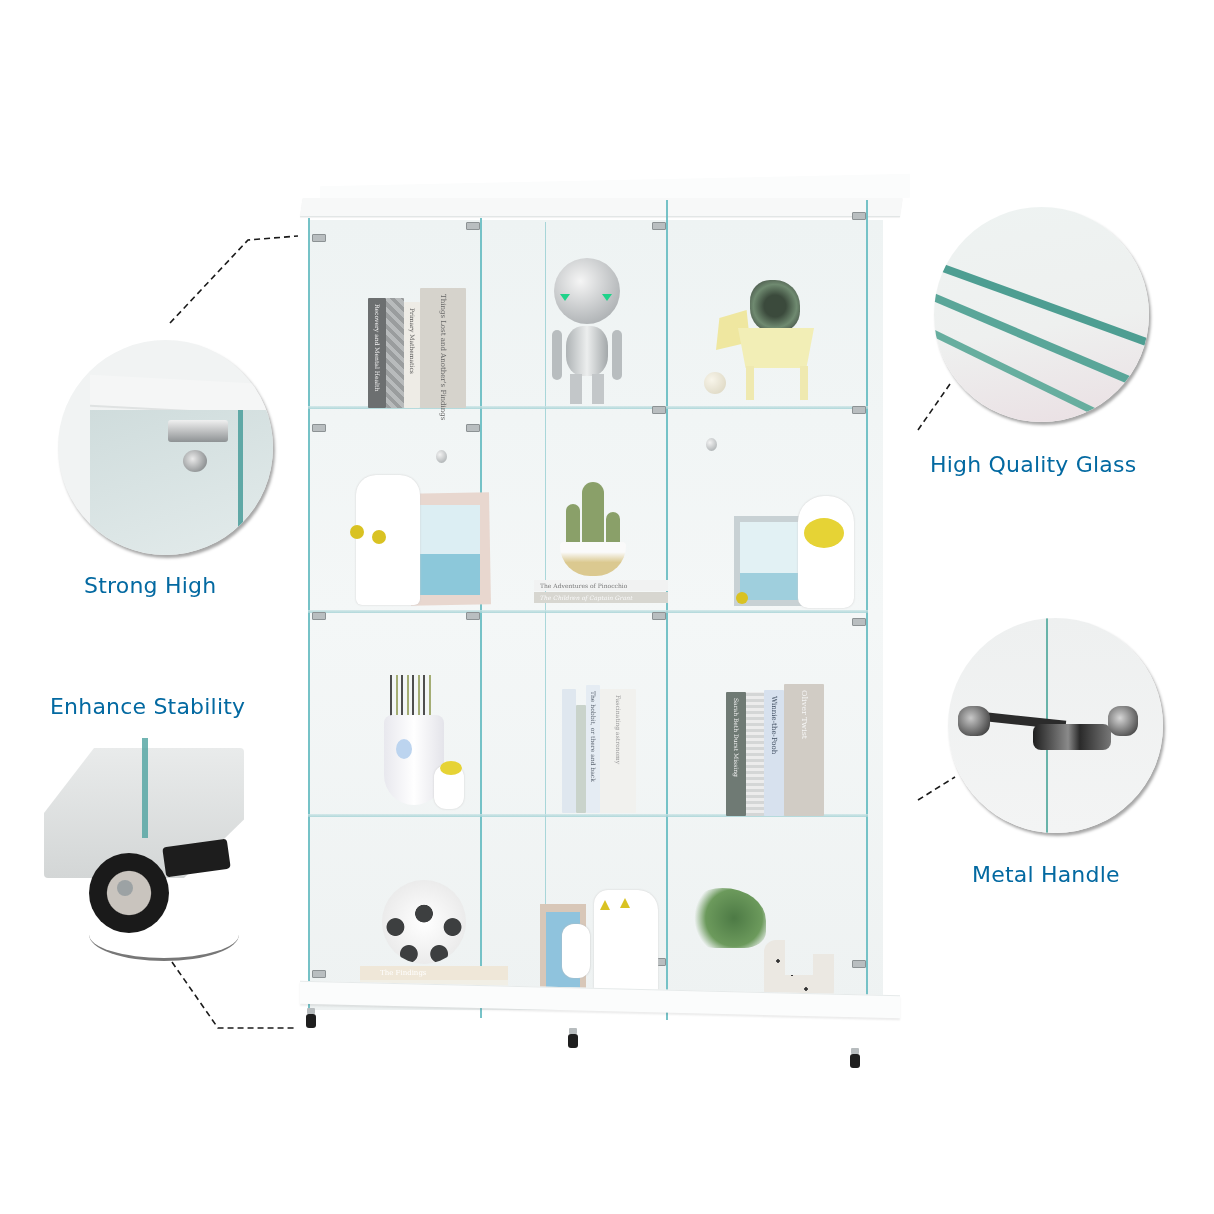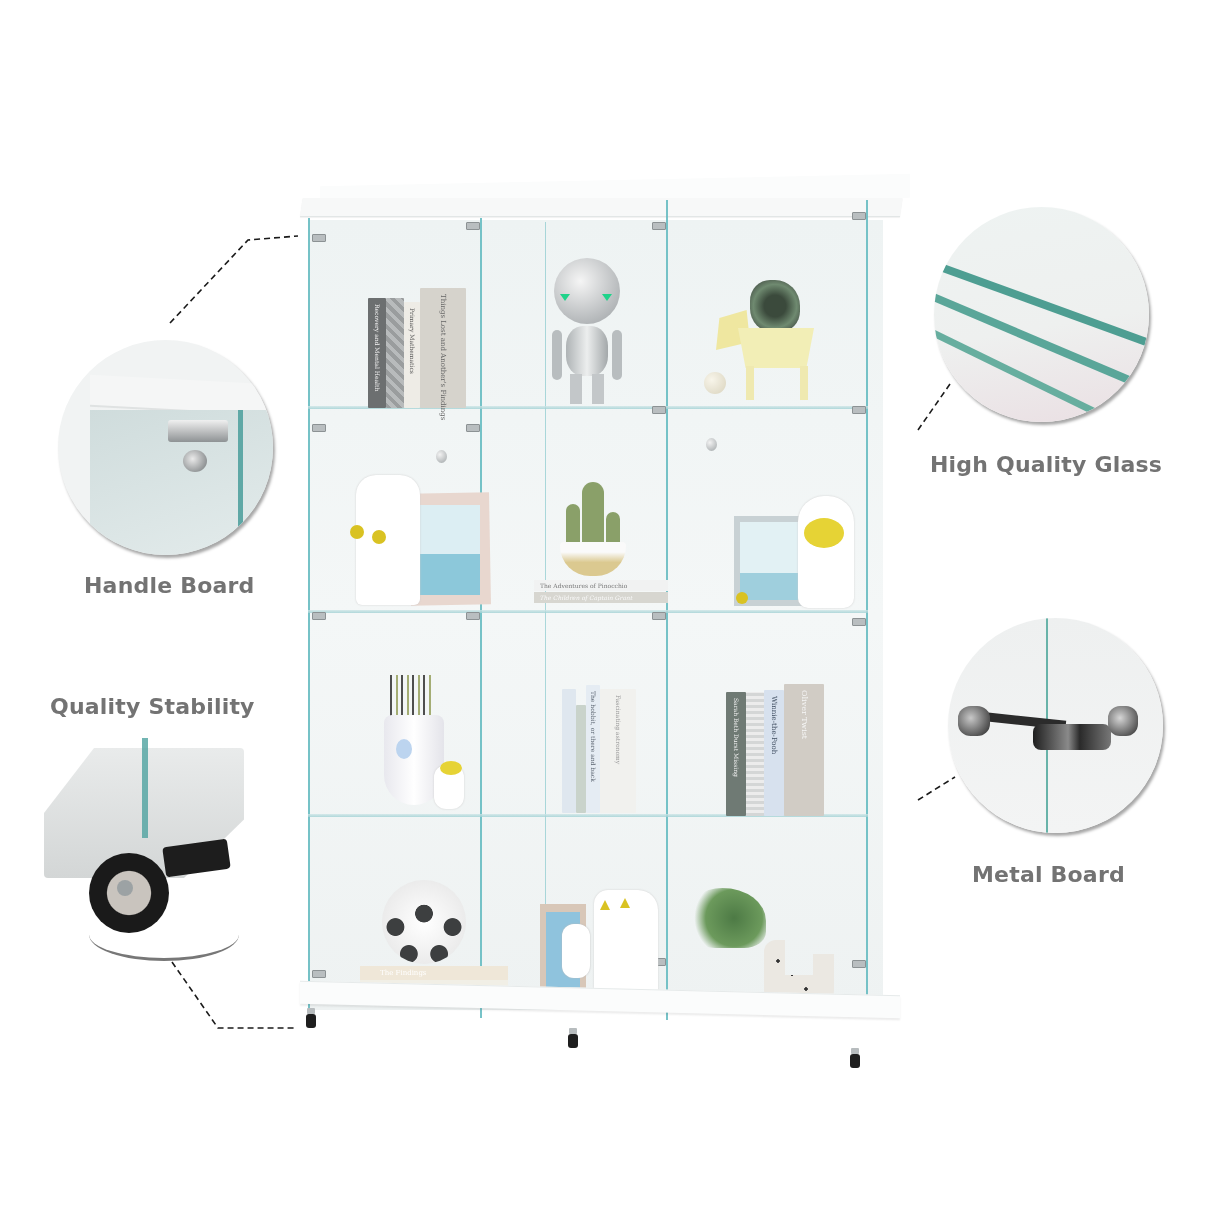--- a/index.html
+++ b/index.html
@@ -1,20 +1,20 @@
 <!DOCTYPE html>
 <html><head>
 <meta charset="utf-8">
 <style>
   html, body { margin:0; padding:0; background:#ffffff; }
   body { width:1214px; height:1214px; position:relative; overflow:hidden; font-family:"DejaVu Sans", "Liberation Sans", sans-serif; }
   .abs { position:absolute; }
 
   
-  .label { position:absolute; font-weight:bold; font-size:22px; color:#737373; white-space:nowrap; letter-spacing:0.2px; }
+  .label { position:absolute; font-weight:normal; font-size:22px; color:#0369a1; white-space:nowrap; letter-spacing:0.2px; }
 
   
   .circle { position:absolute; border-radius:50%; overflow:hidden; background:#f4f6f6; }
   .circle-shadow { box-shadow: 2px 3px 3px rgba(0,0,0,0.35); }
 
   
   .cabinet { position:absolute; left:300px; top:180px; width:600px; height:860px; }
   .top-board { position:absolute; left:0; top:18px; width:600px; height:18px; background:#f7f8f8; border-bottom:1px solid #e2e6e6; transform:skewX(-8deg); transform-origin:left bottom; box-shadow:0 1px 1px rgba(0,0,0,0.06); }
   .top-board-back { position:absolute; left:20px; top:0; width:590px; height:24px; background:#fbfcfc; transform:skewY(-1.2deg); }
   .glass-body { position:absolute; left:8px; top:40px; width:575px; height:790px; background:linear-gradient(180deg,#eef3f3 0%,#f4f7f7 50%,#eef2f2 100%); }
@@ -52,23 +52,23 @@
 
   <div class="abs" style="left:32px; top:40px; width:200px; height:30px; background:#f5f6f6; border-bottom:2px solid #dfe2e2; transform:skewY(3deg);"></div>
 
   <div class="abs" style="left:32px; top:70px; width:190px; height:150px; background:linear-gradient(160deg,#cfdcdc,#e4ecec);"></div>
   <div class="abs" style="left:180px; top:70px; width:5px; height:150px; background:#5fa8a6;"></div>
 
   <div class="abs" style="left:110px; top:80px; width:60px; height:22px; background:linear-gradient(180deg,#f0f0f0,#8e9294); border-radius:3px;"></div>
   <div class="abs" style="left:125px; top:110px; width:24px; height:22px; border-radius:50%; background:radial-gradient(circle at 40% 40%,#eaeaea,#6f7476);"></div>
 
 </div>
-<div class="label" style="left:84px; top:573px;">Handle Board</div>
-
-<div class="label" style="left:50px; top:694px;">Quality Stability</div>
+<div class="label" style="left:84px; top:573px;">Strong High</div>
+
+<div class="label" style="left:50px; top:694px;">Enhance Stability</div>
 <div class="abs" style="left:34px; top:738px; width:210px; height:220px;">
 
   <div class="abs" style="left:10px; top:10px; width:200px; height:130px; background:linear-gradient(180deg,#e9ebeb,#d3d6d6); clip-path:polygon(25% 0,100% 0,100% 55%,70% 100%,0 100%,0 50%); border-radius:4px;"></div>
   <div class="abs" style="left:108px; top:0px; width:6px; height:100px; background:#4fa2a0; opacity:0.8;"></div>
   <div class="abs" style="left:130px; top:105px; width:65px; height:30px; background:#1d1d1d; border-radius:4px; transform:rotate(-8deg);"></div>
   <div class="abs" style="left:55px; top:115px; width:80px; height:80px; border-radius:50%; background:radial-gradient(circle,#c9c4be 0 38%,#1a1a1a 40% 100%);"></div>
   <div class="abs" style="left:83px; top:142px; width:16px; height:16px; border-radius:50%; background:#9ca2a4;"></div>
   <div class="abs" style="left:55px; top:170px; width:150px; height:50px; border-bottom:3px solid #777; border-radius:0 0 50% 50%;"></div>
 </div>
 
@@ -79,21 +79,21 @@
 </div>
 <div class="label" style="left:930px; top:452px;">High Quality Glass</div>
 
 <div class="circle circle-shadow" style="left:948px; top:618px; width:215px; height:215px; background:linear-gradient(180deg,#eef0f0,#f3f4f4);">
   <div class="abs" style="left:98px; top:0; width:2px; height:215px; background:#68b3a9;"></div>
   <div class="abs" style="left:28px; top:98px; width:90px; height:9px; background:#2b2b2b; transform:rotate(6deg);"></div>
   <div class="abs" style="left:10px; top:88px; width:32px; height:30px; border-radius:40%; background:radial-gradient(circle at 40% 40%,#c8c8c8,#242424);"></div>
   <div class="abs" style="left:85px; top:106px; width:78px; height:26px; border-radius:8px; background:linear-gradient(90deg,#1f1f1f,#8a8a8a 45%,#2a2a2a 60%,#777);"></div>
   <div class="abs" style="left:160px; top:88px; width:30px; height:30px; border-radius:40%; background:radial-gradient(circle at 40% 40%,#d6d6d6,#2a2a2a);"></div>
 </div>
-<div class="label" style="left:972px; top:862px;">Metal Board</div>
+<div class="label" style="left:972px; top:862px;">Metal Handle</div>
 
 <div class="cabinet">
   <div class="top-board-back"></div>
   <div class="top-board"></div>
   <div class="glass-body"></div>
 
   <div class="vline" style="left:8px; top:38px; height:800px;"></div>
   <div class="vline" style="left:180px; top:38px; height:800px;"></div>
   <div class="vline thin" style="left:245px; top:42px; height:780px;"></div>
   <div class="vline" style="left:366px; top:20px; height:820px;"></div>

